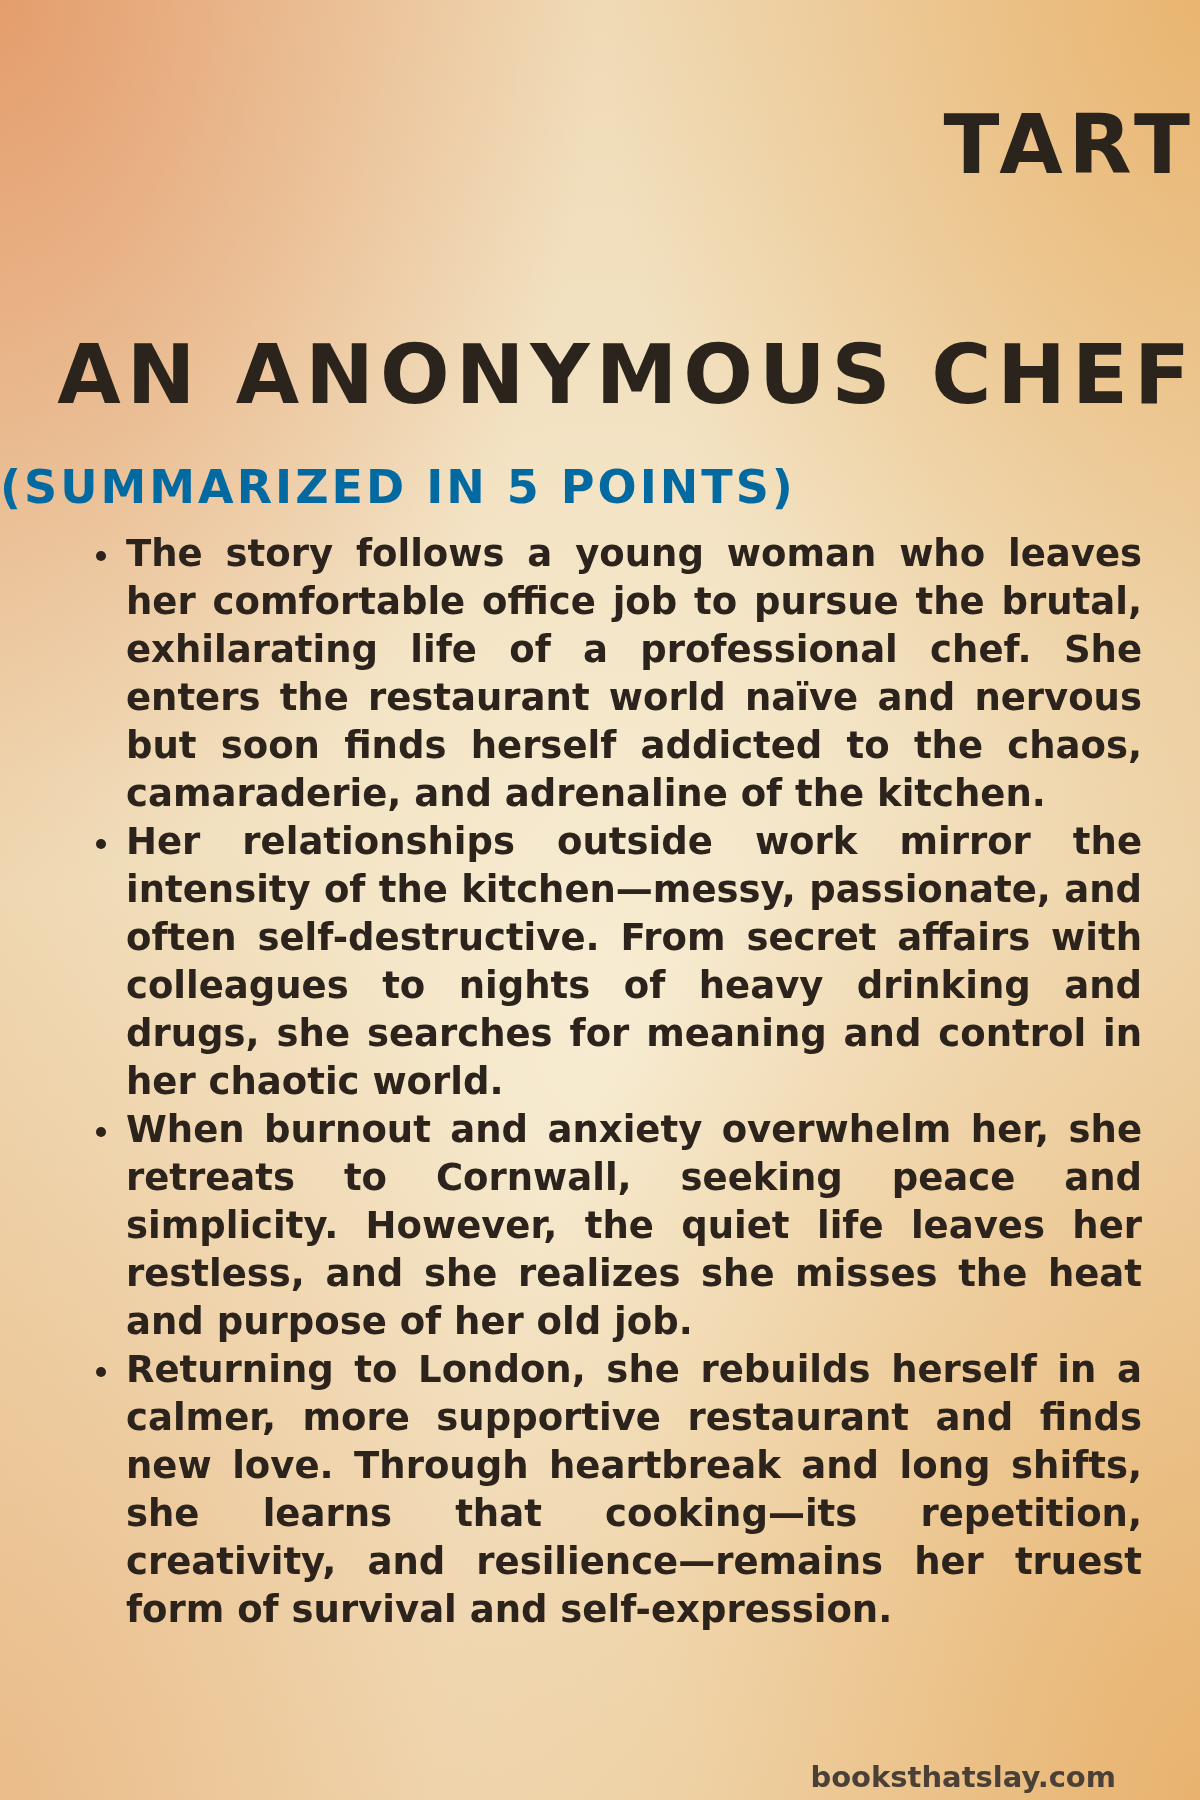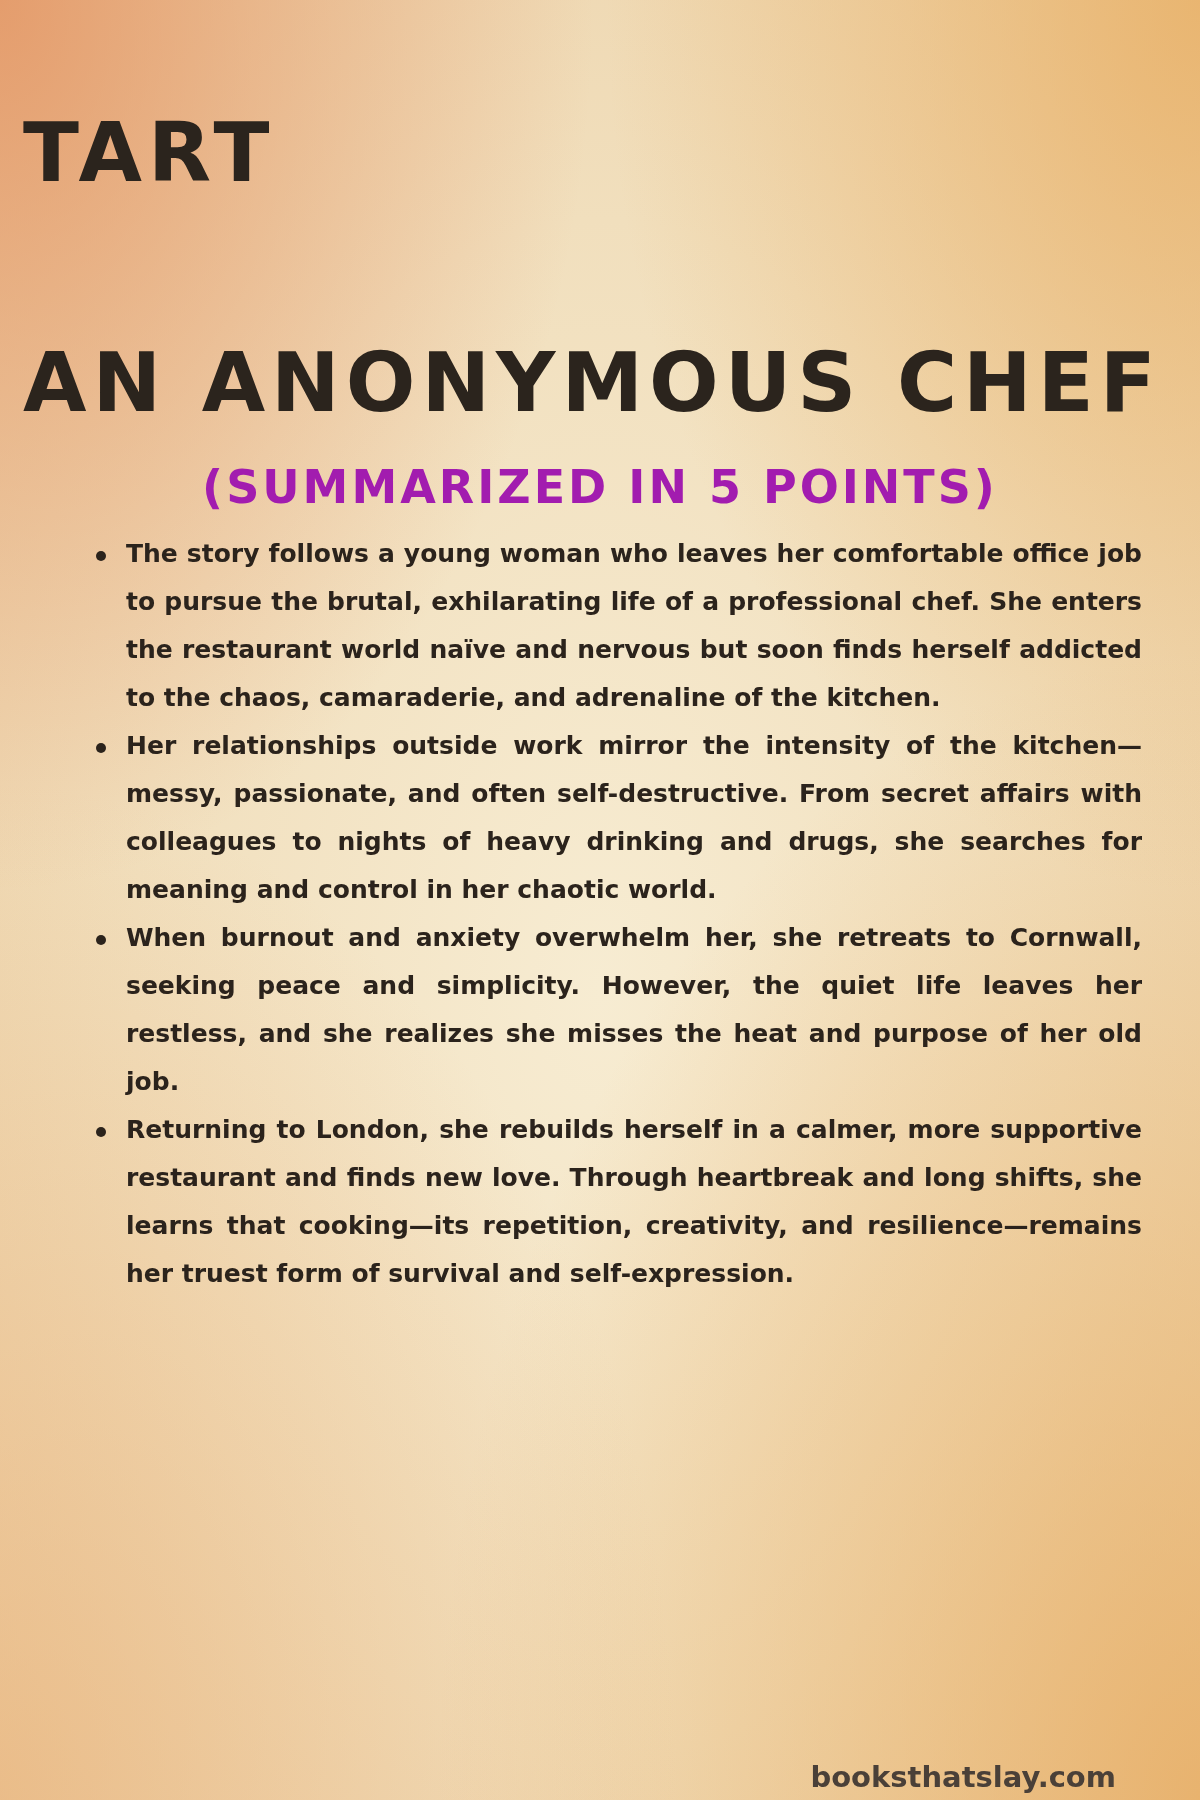--- a/index.html
+++ b/index.html
@@ -9,43 +9,43 @@
         radial-gradient(ellipse at 0% 0%, rgba(226,140,90,0.75) 0%, rgba(226,140,90,0) 35%),
         radial-gradient(ellipse at 100% 0%, rgba(232,170,90,0.7) 0%, rgba(232,170,90,0) 35%),
         radial-gradient(ellipse at 0% 100%, rgba(232,170,110,0.55) 0%, rgba(232,170,110,0) 40%),
         radial-gradient(ellipse at 100% 100%, rgba(230,165,85,0.7) 0%, rgba(230,165,85,0) 45%),
         radial-gradient(ellipse at 50% 55%, #f7ecd2 0%, #f1dfbd 55%, #ecd0a6 100%);
       font-family: "DejaVu Sans", sans-serif;
       color: #2b231c;
     }
     .page { position: absolute; inset: 0; }
     .title {
-      text-align: left; margin: 12px; position: absolute; left: 0; right: 0;
+      text-align: right; margin: 4px; position: absolute; left: 0; right: 0;
       font-family: "DejaVu Sans", sans-serif; font-weight: bold;
       font-size: 82px; letter-spacing: 6px; line-height: 1; color: #2b241d; padding-left: 11px;
     }
     .t1 { top: 100px; }
     .t2 { top: 218px; }
     .t3 { top: 330px; }
     .subtitle {
-      position: absolute; left: 0; right: 0; top: 460px; text-align: center;
-      font-weight: bold; font-size: 46px; letter-spacing: 3px; color: #a21caf;
+      position: absolute; left: 0; right: 0; top: 460px; text-align: left;
+      font-weight: bold; font-size: 46px; letter-spacing: 3px; color: #0369a1;
     }
     .points {
       position: absolute; left: 92px; right: 58px; top: 530px;
       margin: 0; padding: 0; list-style: none;
     }
     .point { position: relative; padding-left: 34px; }
     .bullet {
       position: absolute; left: 4px; top: 21px; width: 10px; height: 10px;
       border-radius: 50%; background: #2b231c;
     }
     .point-text {
       display: block; text-align: justify; font-weight: bold;
-      font-size: 25px; line-height: 48px; color: #2b231c;
+      font-size: 37px; line-height: 48px; color: #2b231c;
     }
     .footer {
       position: absolute; right: 84px; top: 1760px;
       font-weight: bold; font-size: 29px; color: #4a4038;
     }
   </style>
 </head>
 <body>
 
 <div class="page">

